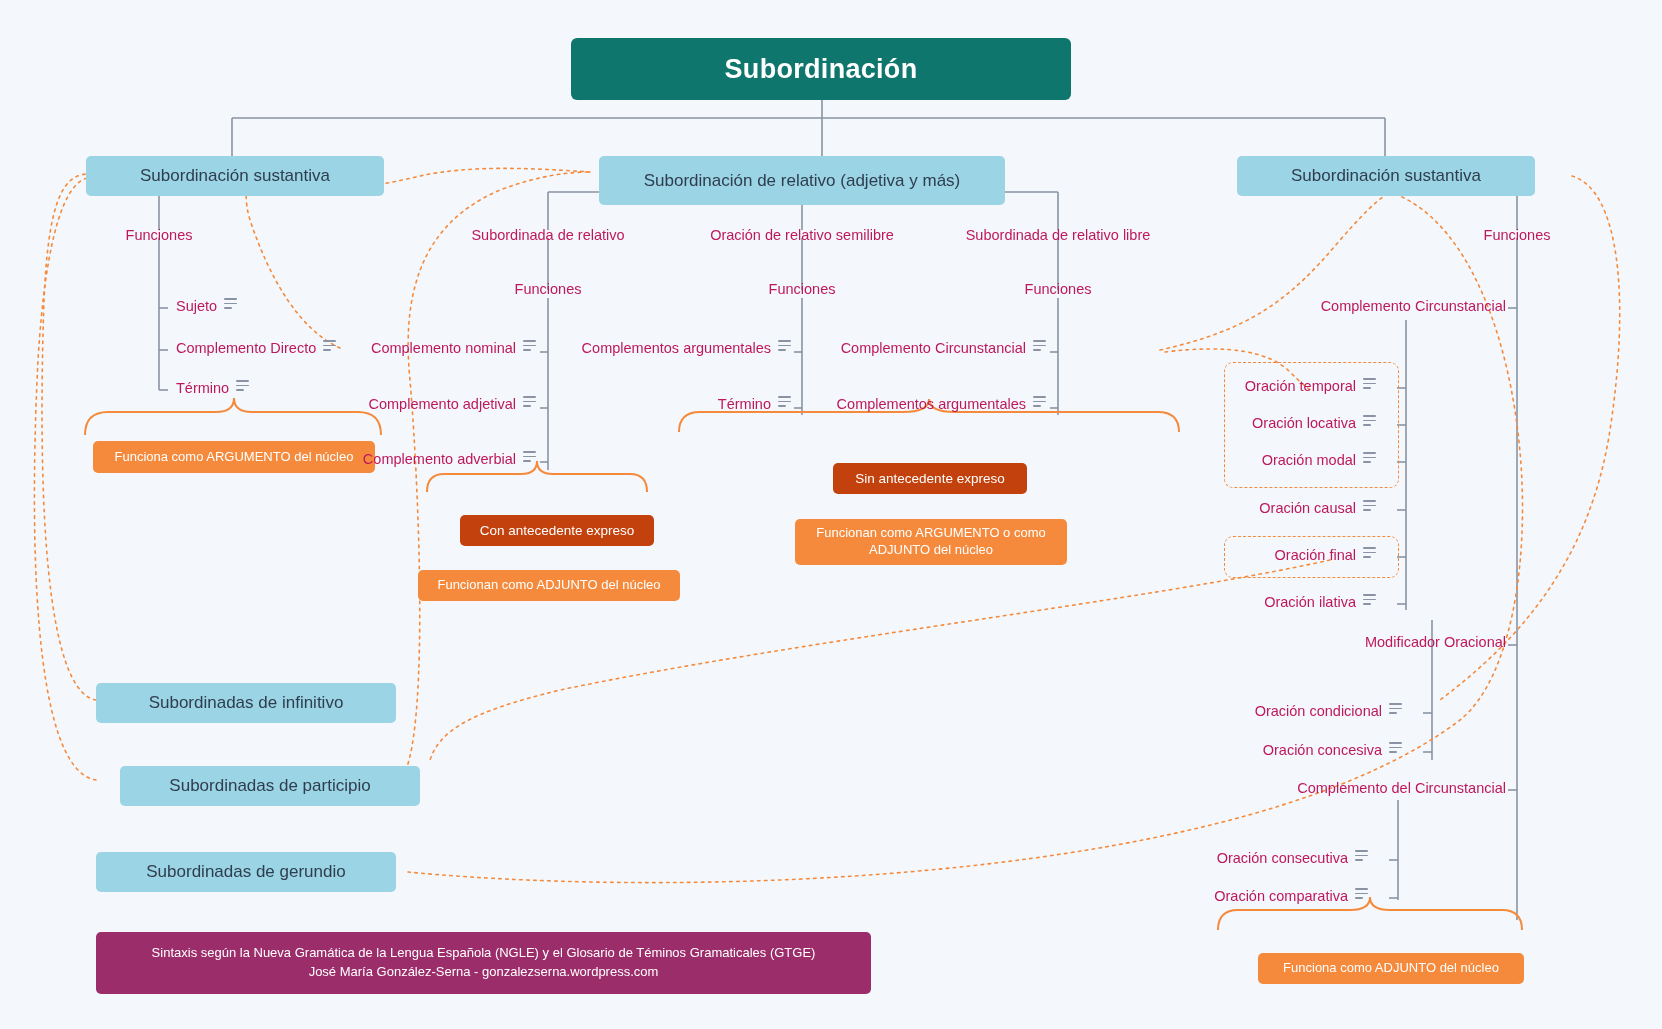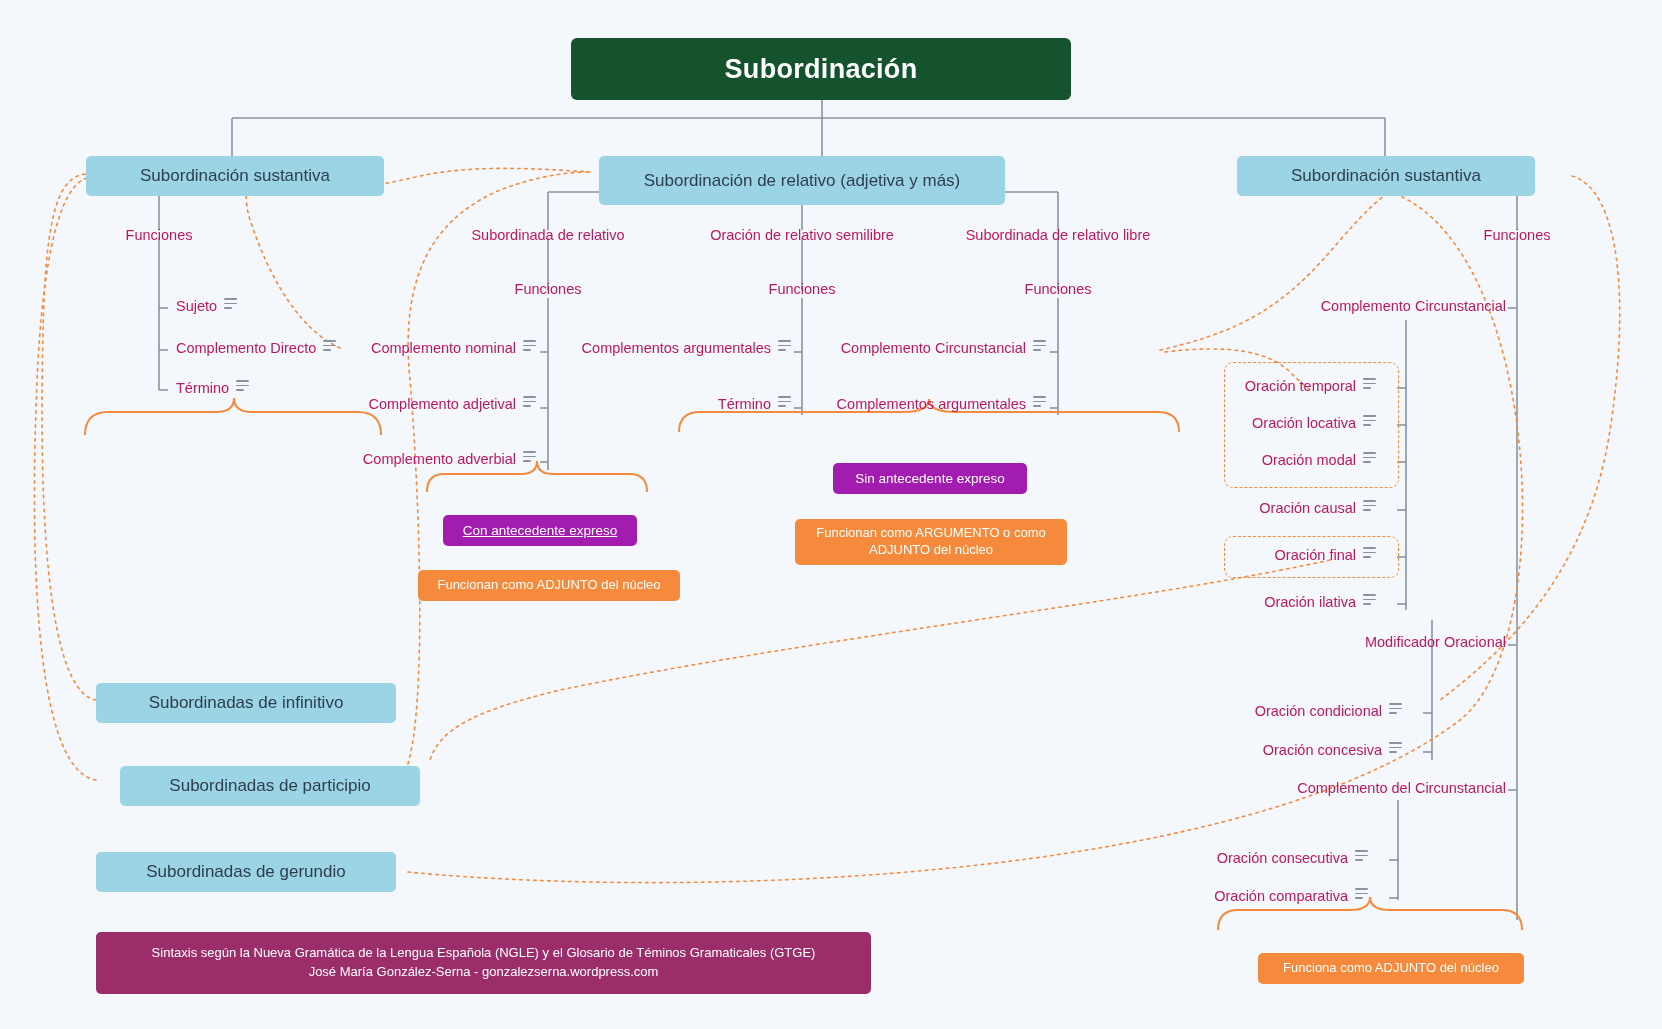--- a/index.html
+++ b/index.html
@@ -9,31 +9,31 @@
     font-family:"Liberation Sans", sans-serif;
     position:relative;
     overflow:hidden;
   }
   #canvas{position:absolute;inset:0;}
   svg.lines{position:absolute;left:0;top:0;width:1662px;height:1029px;pointer-events:none;}
 
   .node{position:absolute;box-sizing:border-box;}
 
   .root-box{
-    background:#14532d;color:#fff;border-radius:6px;
+    background:#0f766e;color:#fff;border-radius:6px;
     display:flex;align-items:center;justify-content:center;
     font-size:27px;font-weight:bold;letter-spacing:.3px;
   }
   .blue-box{
     background:#9bd4e4;color:#2f3e4e;border-radius:5px;
     display:flex;align-items:center;justify-content:center;
     font-size:17px;
   }
   .purple-box{
-    background:#a21caf;color:#fff;border-radius:5px;
+    background:#c2410c;color:#fff;border-radius:5px;
     display:flex;align-items:center;justify-content:center;
     font-size:13.5px;text-align:center;
   }
   .orange-box{
     background:#f58a3c;color:#fff;border-radius:5px;
     display:flex;align-items:center;justify-content:center;
     font-size:13px;text-align:center;line-height:1.3;
   }
   .footer-box{
     background:#9c2d6b;color:#fff;border-radius:5px;
@@ -226,20 +226,23 @@
   </div>
   <div class="node plain" style="left:176px;top:380px;height:20px;">
     <span>Término</span>
     <span class="note-icon">
         <i></i>
         <i></i>
         <i></i>
       </span>
   </div>
 
+  <div class="node orange-box" style="left:93px;top:441px;width:282px;height:32px;">
+    <span>Funciona como ARGUMENTO del núcleo</span>
+  </div>
 
   <div class="node plain right" style="left:400px;top:340px;width:136px;height:20px;">
     <span>Complemento nominal</span>
     <span class="note-icon">
         <i></i>
         <i></i>
         <i></i>
       </span>
   </div>
   <div class="node plain right" style="left:400px;top:396px;width:136px;height:20px;">
@@ -252,21 +255,21 @@
   </div>
   <div class="node plain right" style="left:400px;top:451px;width:136px;height:20px;">
     <span>Complemento adverbial</span>
     <span class="note-icon">
         <i></i>
         <i></i>
         <i></i>
       </span>
   </div>
 
-  <div class="node purple-box" style="left:443px;top:515px;width:194px;height:31px;text-decoration:underline;">
+  <div class="node purple-box" style="left:460px;top:515px;width:194px;height:31px;">
     <span>Con antecedente expreso</span>
   </div>
   <div class="node orange-box" style="left:418px;top:570px;width:262px;height:31px;">
     <span>Funcionan como ADJUNTO del núcleo</span>
   </div>
 
   <div class="node plain right" style="left:655px;top:340px;width:136px;height:20px;">
     <span>Complementos argumentales</span>
     <span class="note-icon">
         <i></i>

